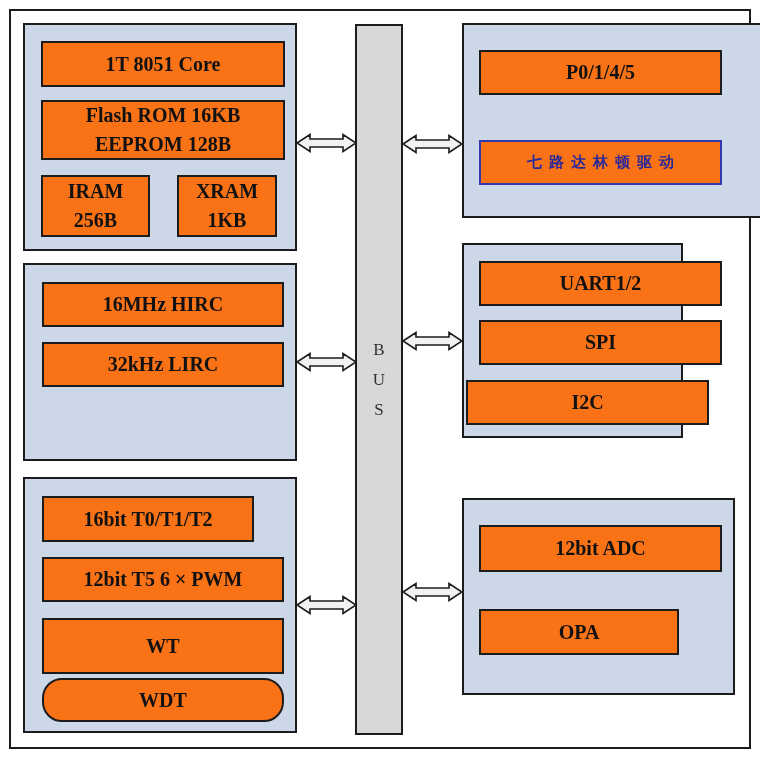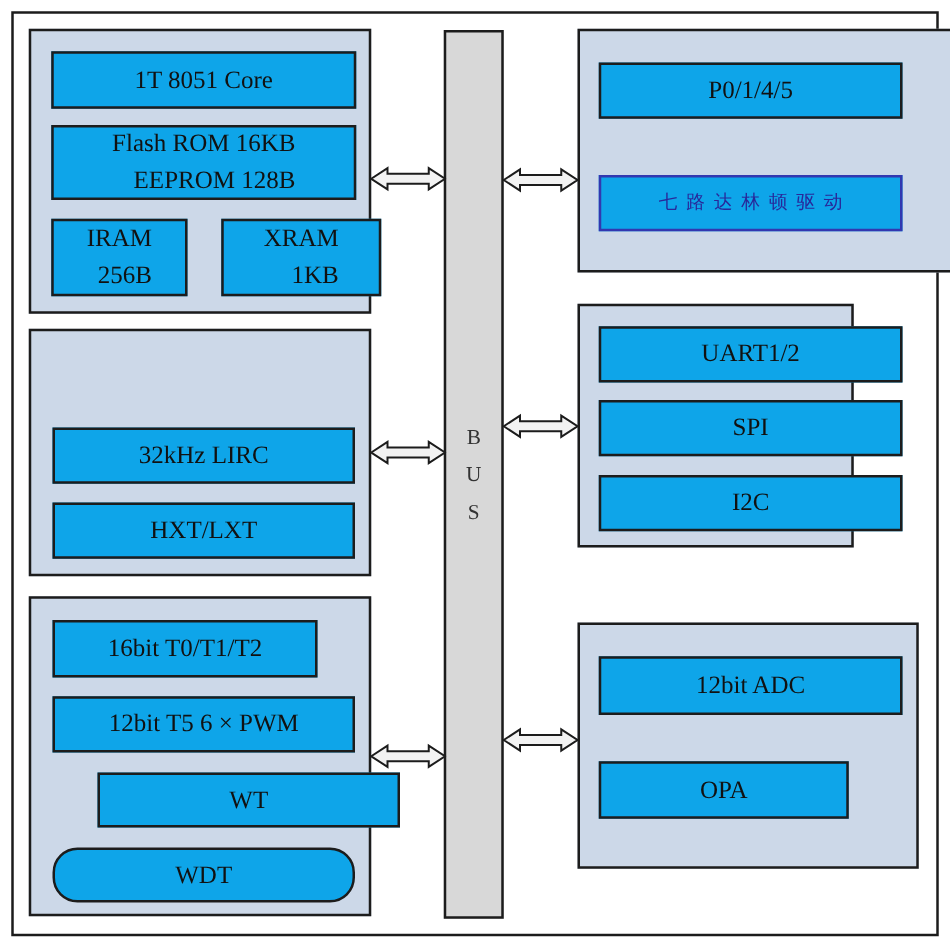--- a/index.html
+++ b/index.html
@@ -25,31 +25,32 @@
     box-sizing: border-box;
   }
   .group {
     position: absolute;
     background: #ccd8e8;
     border: 2px solid #1c1c1c;
     box-sizing: border-box;
   }
   .box {
     position: absolute;
-    background: #0ea5e9;
+    background: #f97316;
     border: 2px solid #1c1c1c;
     box-sizing: border-box;
     display: flex;
     align-items: center;
     justify-content: center;
-    text-align: right;
+    text-align: center;
     font-size: 20px;
     color: #111111;
     white-space: pre-line;
     line-height: 29px;
+    font-weight: bold;
   }
   .box.blue-box {
     border-color: #3238b0;
     color: #28289a;
     font-size: 15px;
     letter-spacing: 7px;
     padding-left: 7px;
   }
   .bus {
     position: absolute;
@@ -82,51 +83,51 @@
 <div class="diagram">
 
   <div class="outer-border"></div>
 
   <div class="group" style="left:23px; top:23px; width:274px; height:228px;">
     <div class="box" style="left:16px; top:16px; width:244px; height:46px;">1T 8051 Core</div>
     <div class="box" style="left:16px; top:75px; width:244px; height:60px;">Flash ROM 16KB
 EEPROM 128B</div>
     <div class="box" style="left:16px; top:150px; width:109px; height:62px;">IRAM
 256B</div>
-    <div class="box" style="left:152px; top:150px; width:128px; height:62px;">XRAM
+    <div class="box" style="left:152px; top:150px; width:100px; height:62px;">XRAM
 1KB</div>
   </div>
 
   <div class="group" style="left:23px; top:263px; width:274px; height:198px;">
+    <div class="box" style="left:17px; top:17px; width:242px; height:45px;">16MHz HIRC</div>
     <div class="box" style="left:17px; top:77px; width:242px; height:45px;">32kHz LIRC</div>
-    <div class="box" style="left:17px; top:137px; width:242px; height:45px;">HXT/LXT</div>
   </div>
 
   <div class="group" style="left:23px; top:477px; width:274px; height:256px;">
     <div class="box" style="left:17px; top:17px; width:212px; height:46px;">16bit  T0/T1/T2</div>
     <div class="box" style="left:17px; top:78px; width:242px; height:45px;">12bit T5  6 × PWM</div>
-    <div class="box" style="left:17px; top:139px; width:242px; height:44px;margin-left:36px;">WT</div>
+    <div class="box" style="left:17px; top:139px; width:242px; height:56px;">WT</div>
     <div class="box" style="left:17px; top:199px; width:242px; height:44px;border-radius:20px;">WDT</div>
   </div>
 
   <div class="bus">
     <span>B</span>
     <span>U</span>
     <span>S</span>
   </div>
 
   <div class="group" style="left:462px; top:23px; width:315px; height:195px;">
     <div class="box" style="left:15px; top:25px; width:243px; height:45px;">P0/1/4/5</div>
     <div class="box blue-box" style="left:15px; top:115px; width:243px; height:45px;">七路达林顿驱动</div>
   </div>
 
   <div class="group" style="left:462px; top:243px; width:221px; height:195px;">
     <div class="box" style="left:15px; top:16px; width:243px; height:45px;">UART1/2</div>
     <div class="box" style="left:15px; top:75px; width:243px; height:45px;">SPI</div>
-    <div class="box" style="left:15px; top:135px; width:243px; height:45px;">I2C</div>
+    <div class="box" style="left:2px; top:135px; width:243px; height:45px;">I2C</div>
   </div>
 
   <div class="group" style="left:462px; top:498px; width:273px; height:197px;">
     <div class="box" style="left:15px; top:25px; width:243px; height:47px;">12bit ADC</div>
     <div class="box" style="left:15px; top:109px; width:200px; height:46px;">OPA</div>
   </div>
 
   <div class="arrow" style="left:296px; top:130px;">
     <svg viewBox="0 0 61 26">
         <path d="M1,13 L14,4.5 L14,9 L47,9 L47,4.5 L60,13 L47,21.5 L47,17 L14,17 L14,21.5 Z" fill="#f2f2f2" stroke="#1c1c1c" stroke-width="1.6" stroke-linejoin="miter"></path>

